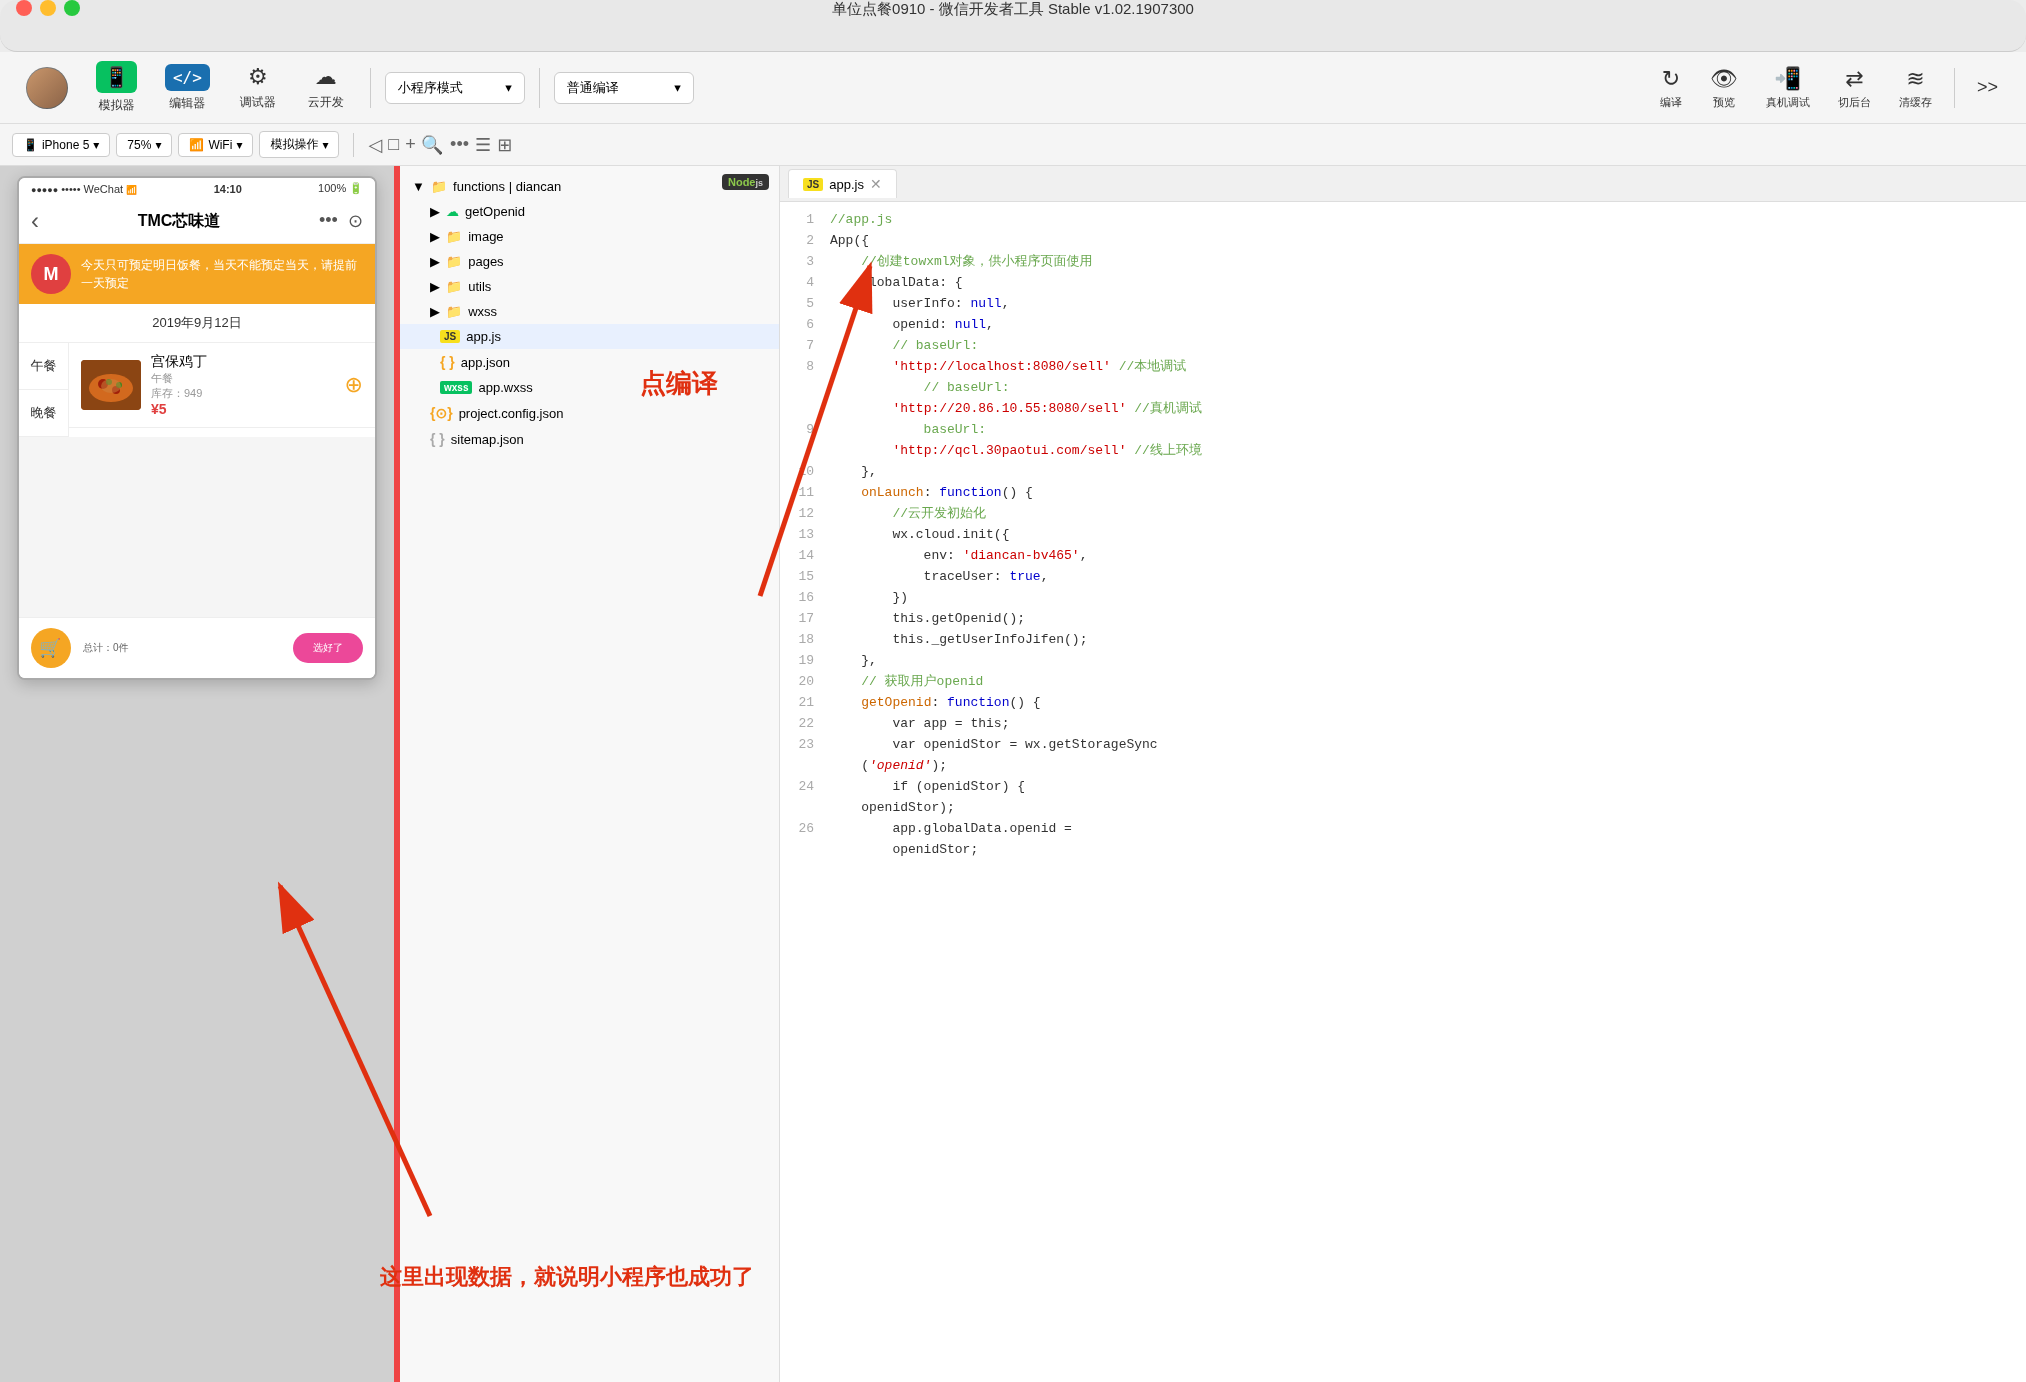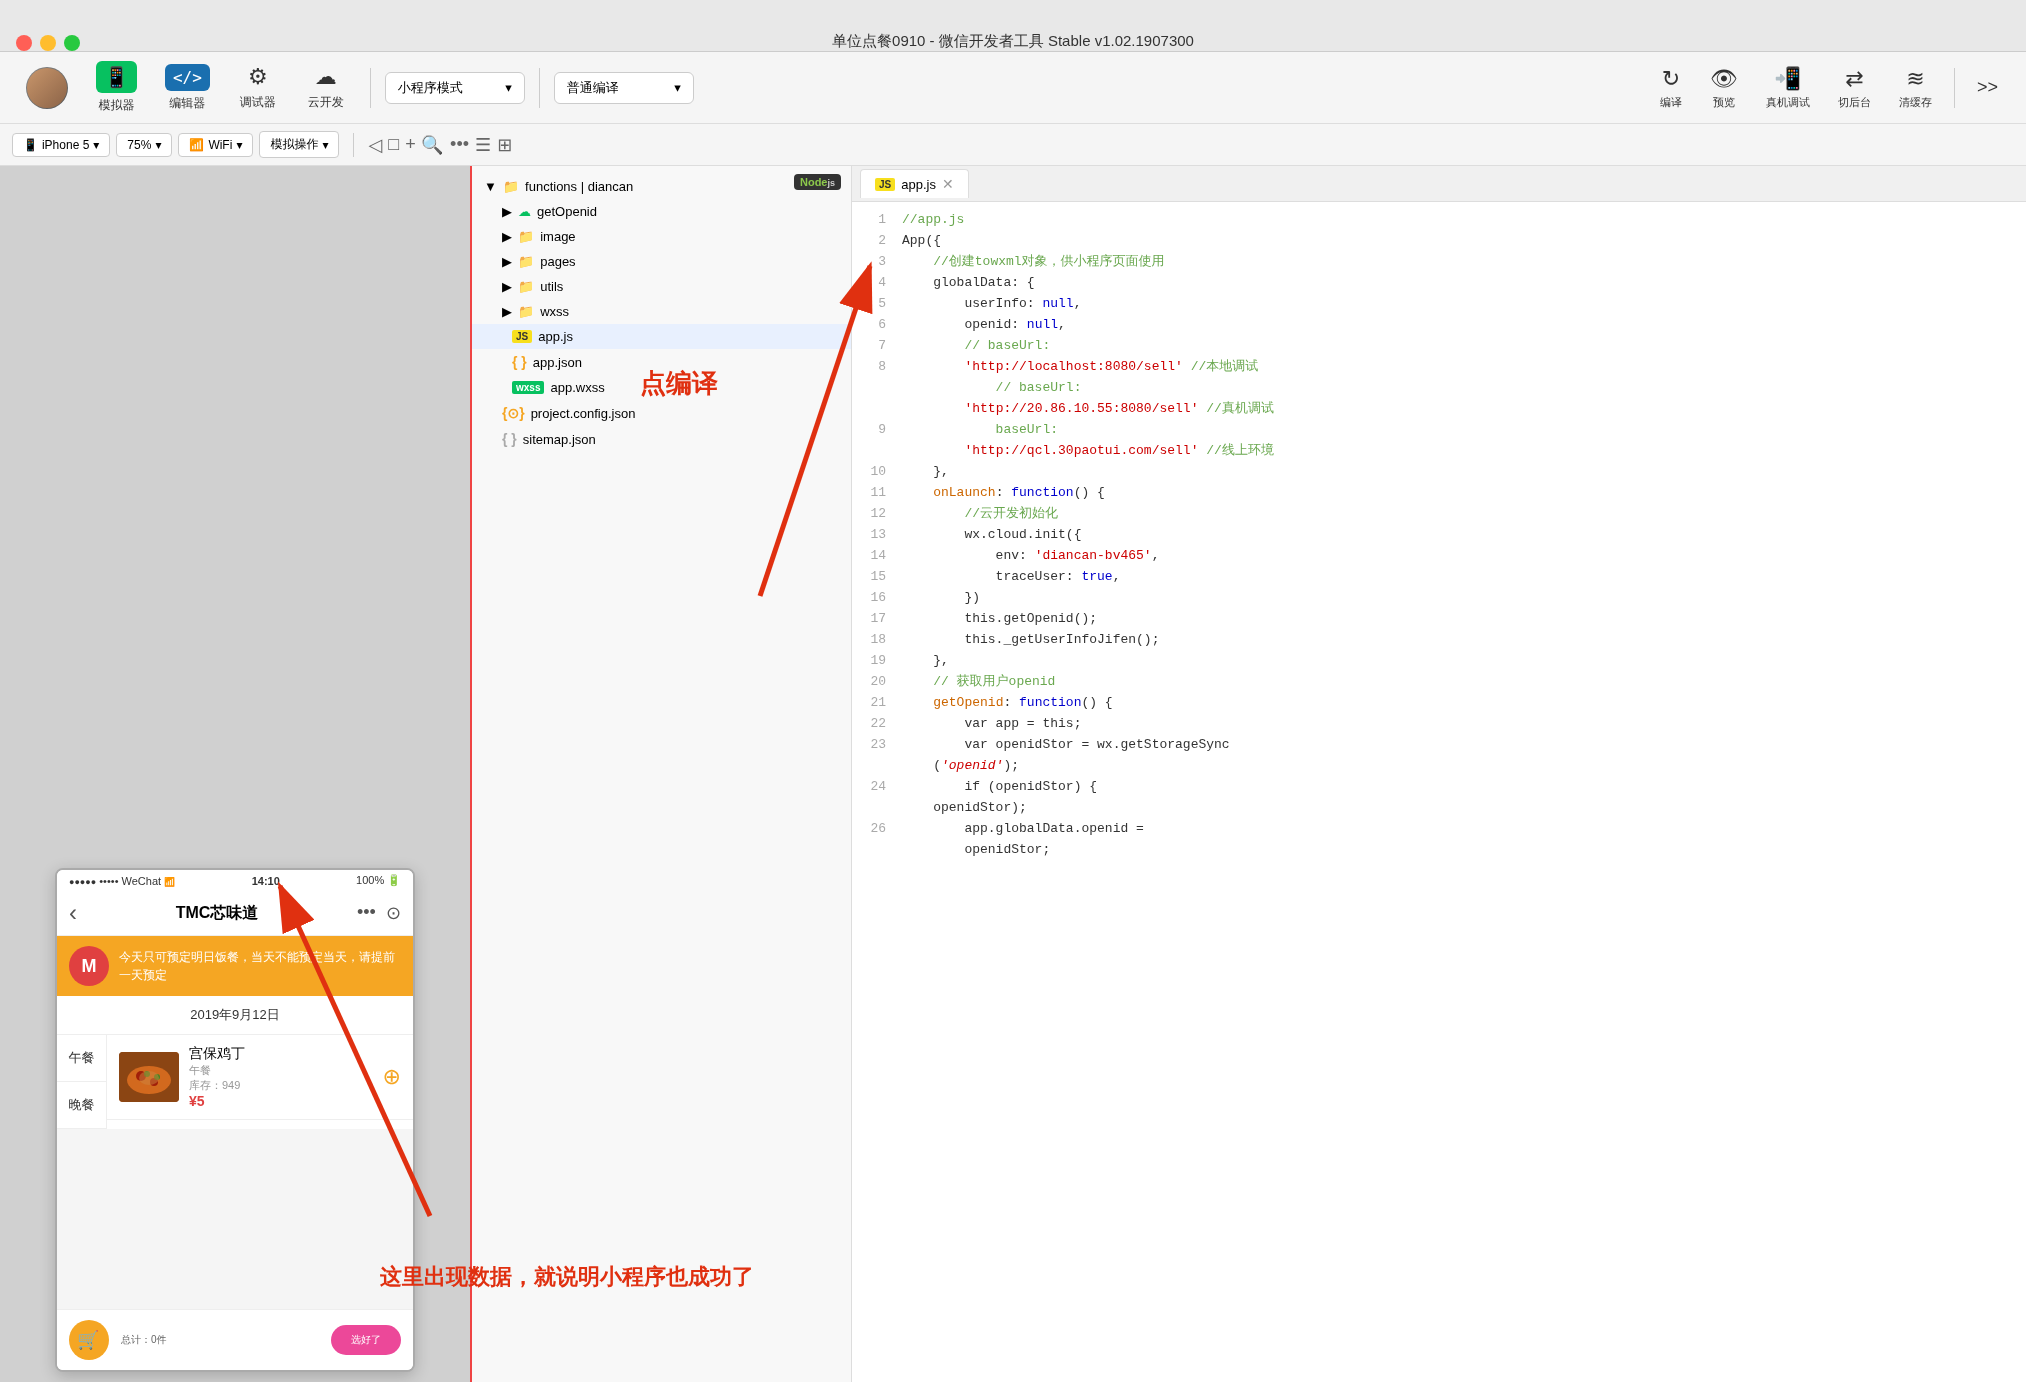--- a/index.html
+++ b/index.html
@@ -3,24 +3,25 @@
   <meta charset="utf-8">
   <style>
     * { box-sizing: border-box; margin: 0; padding: 0; }
     body { font-family: -apple-system, BlinkMacSystemFont, 'PingFang SC', 'Helvetica Neue', sans-serif; background: #ececec; width: 2026px; height: 1382px; overflow: hidden; }
 
     
     .title-bar {
       background: #e8e8e8;
       height: 52px;
       display: flex;
-      align-items: flex-end;
+      align-items: flex-start;
       justify-content: center;
       position: relative;
       border-bottom: 1px solid #ccc;
+      border-radius: 17px;
     }
     .title-bar-buttons {
       position: absolute;
       left: 16px;
       display: flex;
       gap: 8px;
     }
     .tb-btn {
       width: 16px; height: 16px; border-radius: 50%; border: none; cursor: pointer;
     }
@@ -115,28 +116,27 @@
       border: 1px solid #ccc;
       border-radius: 4px;
       background: white;
       font-size: 12px;
       cursor: pointer;
     }
     .t2-sep { width: 1px; height: 24px; background: #ccc; margin: 0 8px; }
 
     
     .phone-panel {
-      width: 472px;
+      width: 400px;
       background: #d0d0d0;
       display: flex;
       flex-direction: column;
       align-items: center;
       padding: 10px;
-      border-right: 2px solid #ef4444;
-      justify-content: flex-end;
+      border-right: 6px solid #ef4444;
     }
     .phone-frame {
       width: 360px;
       background: white;
       border-radius: 8px;
       overflow: hidden;
       border: 2px solid #aaa;
       box-shadow: 0 4px 16px rgba(0,0,0,0.2);
     }
     .phone-status-bar {

